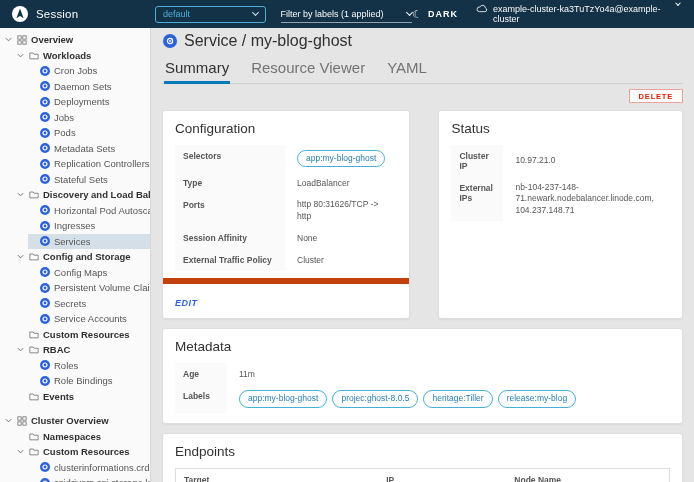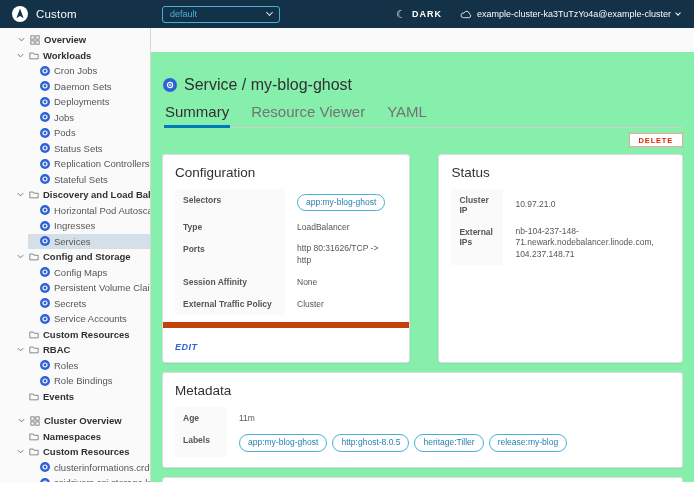--- a/index.html
+++ b/index.html
@@ -19,46 +19,46 @@
     padding: 0 7px; color: var(--accent, #49afd9); font-size: 9px; cursor: pointer;
   }
   .lbl-filter {
     margin-left: 15px; width: 142px; display: flex; align-items: center; justify-content: space-between;
     border-bottom: 1px solid rgba(255,255,255,.55); padding-bottom: 3px; margin-top: 3px;
     font-size: 9px; color: #fafafa; cursor: pointer;
   }
   .theme-toggle { margin-left: auto; display: flex; align-items: center; gap: 5px;
     font-size: 9px; font-weight: bold; letter-spacing: 1px; color: #fff; cursor: pointer; }
   .moon { font-size: 11px; line-height: 1; font-weight: normal; }
-  .context { margin-left: 18px; margin-right: 4px; display: flex; align-items: center; gap: 5px;
+  .context { margin-left: 18px; margin-right: 4px; display: flex; gap: 5px;
     font-size: 9px; color: #fafafa; cursor: pointer; }
   .caret { display: inline-block; width: 5px; height: 5px; border-right: 1.3px solid currentColor;
     border-bottom: 1.3px solid currentColor; transform: rotate(45deg); margin-top: -3px; }
   .caret.sm { width: 4px; height: 4px; }
 
   
   .body-wrap { display: flex; height: 454px; }
   .sidebar {
     width: 151px; flex: 0 0 151px; background: #fafafa; border-right: 1px solid #d7d7d7;
     padding-top: 4px; overflow: hidden; font-size: 9.5px;
   }
   .sb-row { height: 15.5px; display: flex; align-items: center; color: #565656; cursor: pointer; }
   .sb-row.bold { color: #313131; font-weight: bold; }
-  .sb-row.d0 { padding-left: 17px; }
+  .sb-row.d0 { padding-left: 4px; }
   .sb-row.d1 { padding-left: 16px; }
   .sb-row.d2 { padding-left: 40px; }
   .sb-row.selected { background: var(--selected-bg, #d5dfe8); margin-left: 28px; padding-left: 12px; }
   .sb-chev { width: 9px; display: inline-flex; justify-content: center; margin-right: 4px; flex: 0 0 9px; }
   .sb-chev.empty { visibility: hidden; }
   .sb-ic { display: inline-flex; margin-right: 4px; flex: 0 0 auto; }
   .sb-label { white-space: nowrap; overflow: hidden; }
   .sb-gap { height: 9px; }
 
   
-  .main { flex: 1; padding: 20px 11px 0 11px; overflow: hidden; background: #86efac; margin-top: 24px; }
+  .main { flex: 1; padding: 0 11px 0 11px; overflow: hidden; background: #e5e5e5; }
   .page-title-row { display: flex; align-items: center; gap: 7px; margin: 4px 0 0 1px; }
   .page-title { font-size: 16px; font-weight: 400; color: #313131; }
   .tabs { display: flex; gap: 20px; margin-top: 9px; border-bottom: 1px solid #cfcfcf; padding-left: 2px; }
   .tab { font-size: 15px; color: #737373; padding: 0 1px 5px 1px; cursor: pointer; }
   .tab.active { color: #313131; border-bottom: 3px solid var(--tab-underline, #0079b8); margin-bottom: -1px; }
   .toolbar { display: flex; justify-content: flex-end; margin-top: 5px; height: 14px; }
   .delete-btn {
     background: #fff; border: 1px solid #eda29b; color: var(--danger, #e12200);
     font-size: 7.5px; font-weight: bold; letter-spacing: .8px; border-radius: 0;
     padding: 2px 9px; cursor: pointer; font-family: "Liberation Sans", sans-serif;
@@ -104,25 +104,29 @@
 <div class="app">
 
   <header class="app-header">
     <div class="logo-area">
       <span style="display:inline-flex">
         <svg width="16" height="16" viewBox="0 0 16 16">
             <circle cx="8" cy="8" r="8" fill="#ffffff"></circle>
             <path d="M8 2.6 L11.6 12.2 L8 10.1 L4.4 12.2 Z" fill="#143247"></path>
           </svg>
       </span>
-      <span class="app-title">Custom</span>
+      <span class="app-title">Session</span>
     </div>
     <div class="ns-select">
       <span>default</span>
       <span class="caret" style="color:#cfe6f2"></span>
+    </div>
+    <div class="lbl-filter">
+      <span>Filter by labels (1 applied)</span>
+      <span class="caret"></span>
     </div>
     <div class="theme-toggle">
       <span class="moon">☾</span>
       <span>DARK</span>
     </div>
     <div class="context">
       <span style="display:inline-flex">
         <svg width="12" height="9" viewBox="0 0 13 10">
             <path d="M3.6 8.5 a2.6 2.6 0 1 1 .7-5.1 a3.1 3.1 0 0 1 6 1 a2.1 2.1 0 0 1 -.5 4.1 z" fill="none" stroke="#fafafa" stroke-width="0.9"></path>
           </svg>
@@ -208,21 +212,21 @@
           </span>
           <span class="sb-label">Pods</span>
         </div>
         <div class="sb-row d2">
           <span class="sb-ic">
             <svg width="10" height="10" viewBox="0 0 10 10">
               <circle cx="5" cy="5" r="5" fill="#2e63d8"></circle>
               <circle cx="5" cy="5" r="2" fill="none" stroke="#ffffff" stroke-width="1.2"></circle>
             </svg>
           </span>
-          <span class="sb-label">Status Sets</span>
+          <span class="sb-label">Metadata Sets</span>
         </div>
         <div class="sb-row d2">
           <span class="sb-ic">
             <svg width="10" height="10" viewBox="0 0 10 10">
               <circle cx="5" cy="5" r="5" fill="#2e63d8"></circle>
               <circle cx="5" cy="5" r="2" fill="none" stroke="#ffffff" stroke-width="1.2"></circle>
             </svg>
           </span>
           <span class="sb-label">Replication Controllers</span>
         </div>
@@ -519,21 +523,21 @@
             <div class="kv-row">
               <div class="kv-label">Age</div>
               <div class="kv-value">
                 <span>11m</span>
               </div>
             </div>
             <div class="kv-row">
               <div class="kv-label">Labels</div>
               <div class="kv-value">
                 <span class="badge">app:my-blog-ghost</span>
-                <span class="badge">http:ghost-8.0.5</span>
+                <span class="badge">projec:ghost-8.0.5</span>
                 <span class="badge">heritage:Tiller</span>
                 <span class="badge">release:my-blog</span>
               </div>
             </div>
           </div>
       </section>
 
       <section class="card mt">
         <h2>Endpoints</h2>
         <div class="table-wrap">

